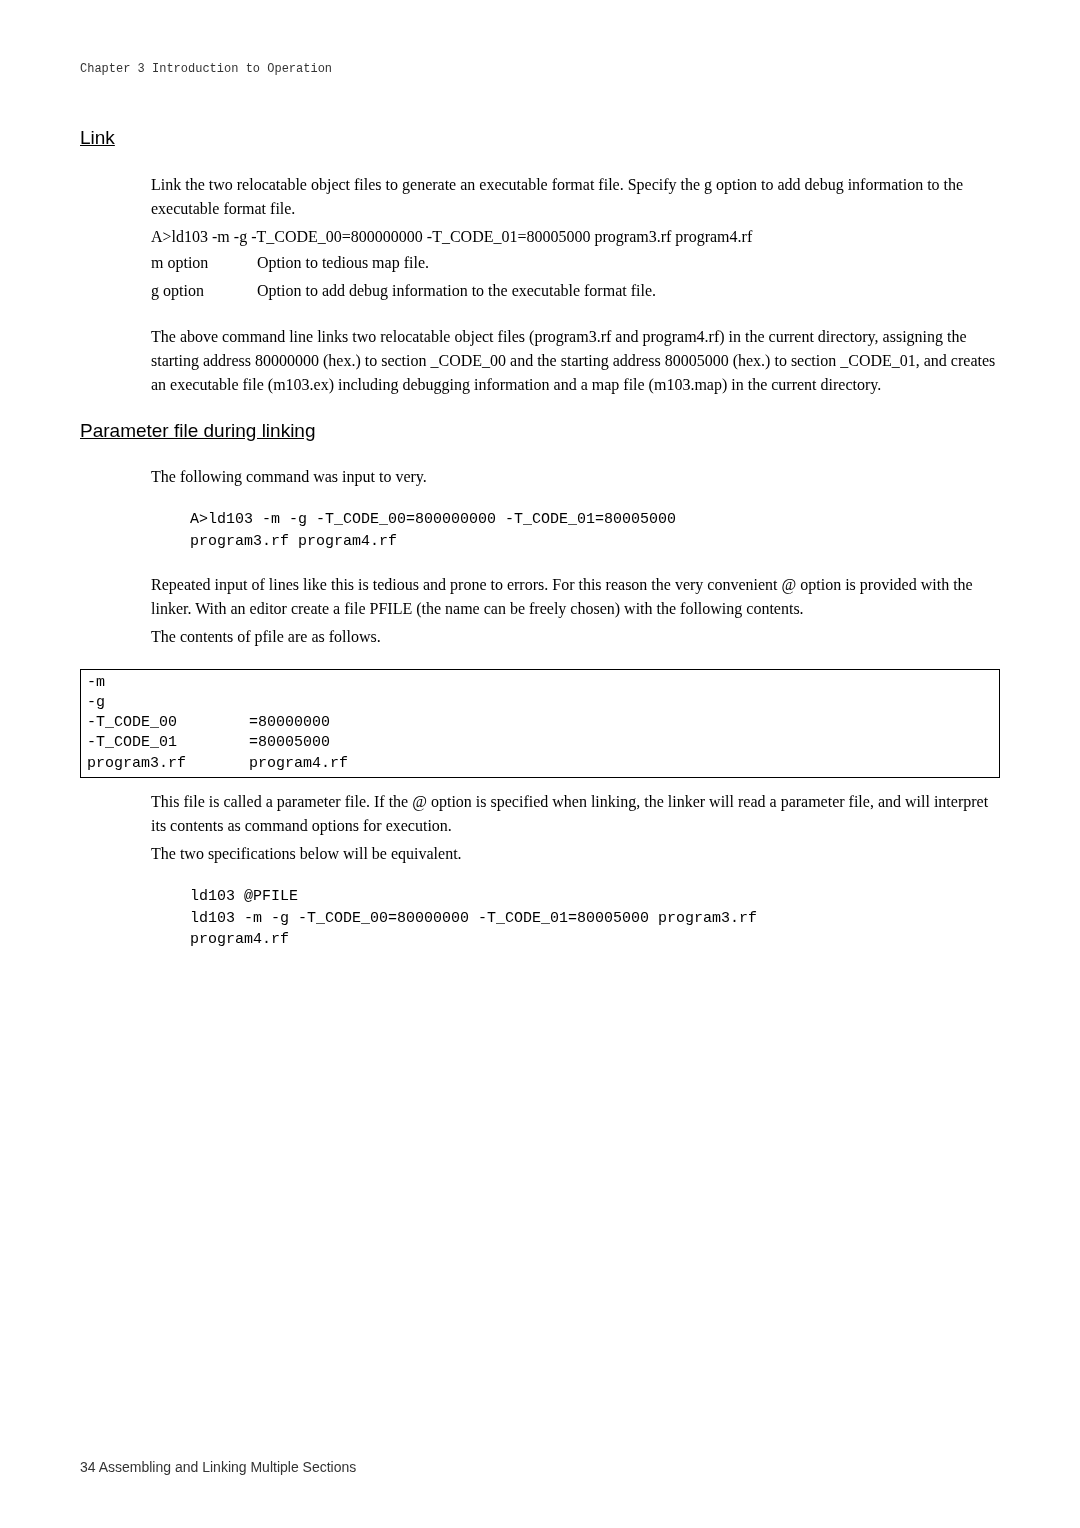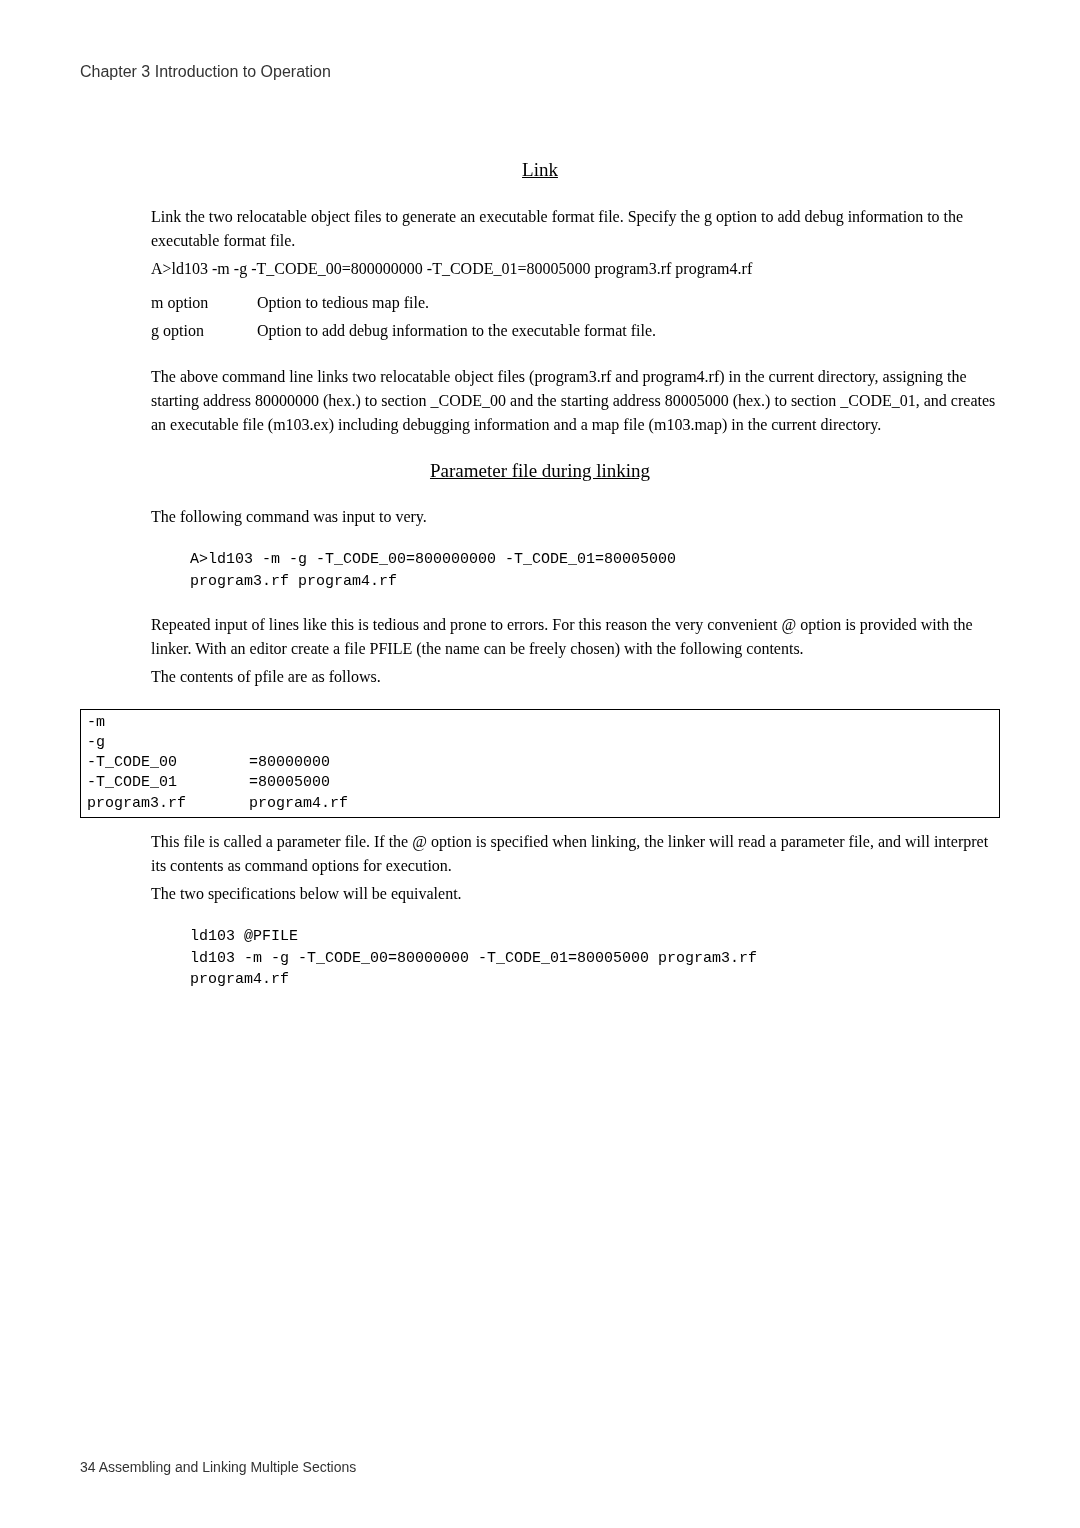--- a/index.html
+++ b/index.html
@@ -7,32 +7,31 @@
     font-size: 16px;
     color: #000;
     margin: 0;
     padding: 60px 80px 40px 80px;
     width: 1080px;
     height: 1528px;
     box-sizing: border-box;
     line-height: 1.5;
   }
   .header {
-    font-family: Liberation Sans, sans-serif;
-    font-size: 16px;
+    font-family: Liberation Mono, monospace;
+    font-size: 12px;
     color: #333;
-    margin-bottom: 72px;
+    margin-bottom: 46px;
   }
   .section-title {
-    font-family: Liberation Serif, serif;
+    font-family: Liberation Sans, sans-serif;
     font-size: 19px;
     text-decoration: underline;
     margin-top: 20px;
     margin-bottom: 20px;
-    text-align: center;
   }
   .body-block {
     margin-left: 71px;
     margin-bottom: 20px;
   }
   .opt-table {
     display: table;
   }
   .opt-row {
     display: table-row;
@@ -76,21 +75,21 @@
 </head>
 <body>
 
 <div class="header">Chapter  3   Introduction to Operation</div>
 
 <div class="section-title">Link</div>
 
 <div class="body-block">
   <div>Link the two relocatable object files to generate an executable format file. Specify the g option to add debug information to the executable format file.</div>
   <div style="margin-top:4px;">A&gt;ld103 -m -g -T_CODE_00=800000000 -T_CODE_01=80005000 program3.rf program4.rf</div>
-  <div class="opt-table" style="margin-top:8px;">
+  <div class="opt-table" style="margin-top:0;">
     <div class="opt-row">
       <div class="opt-name">m option</div>
       <div class="opt-desc">Option to tedious map file.</div>
     </div>
     <div class="opt-row">
       <div class="opt-name">g option</div>
       <div class="opt-desc">Option to add debug information to the executable format file.</div>
     </div>
   </div>
 </div>

